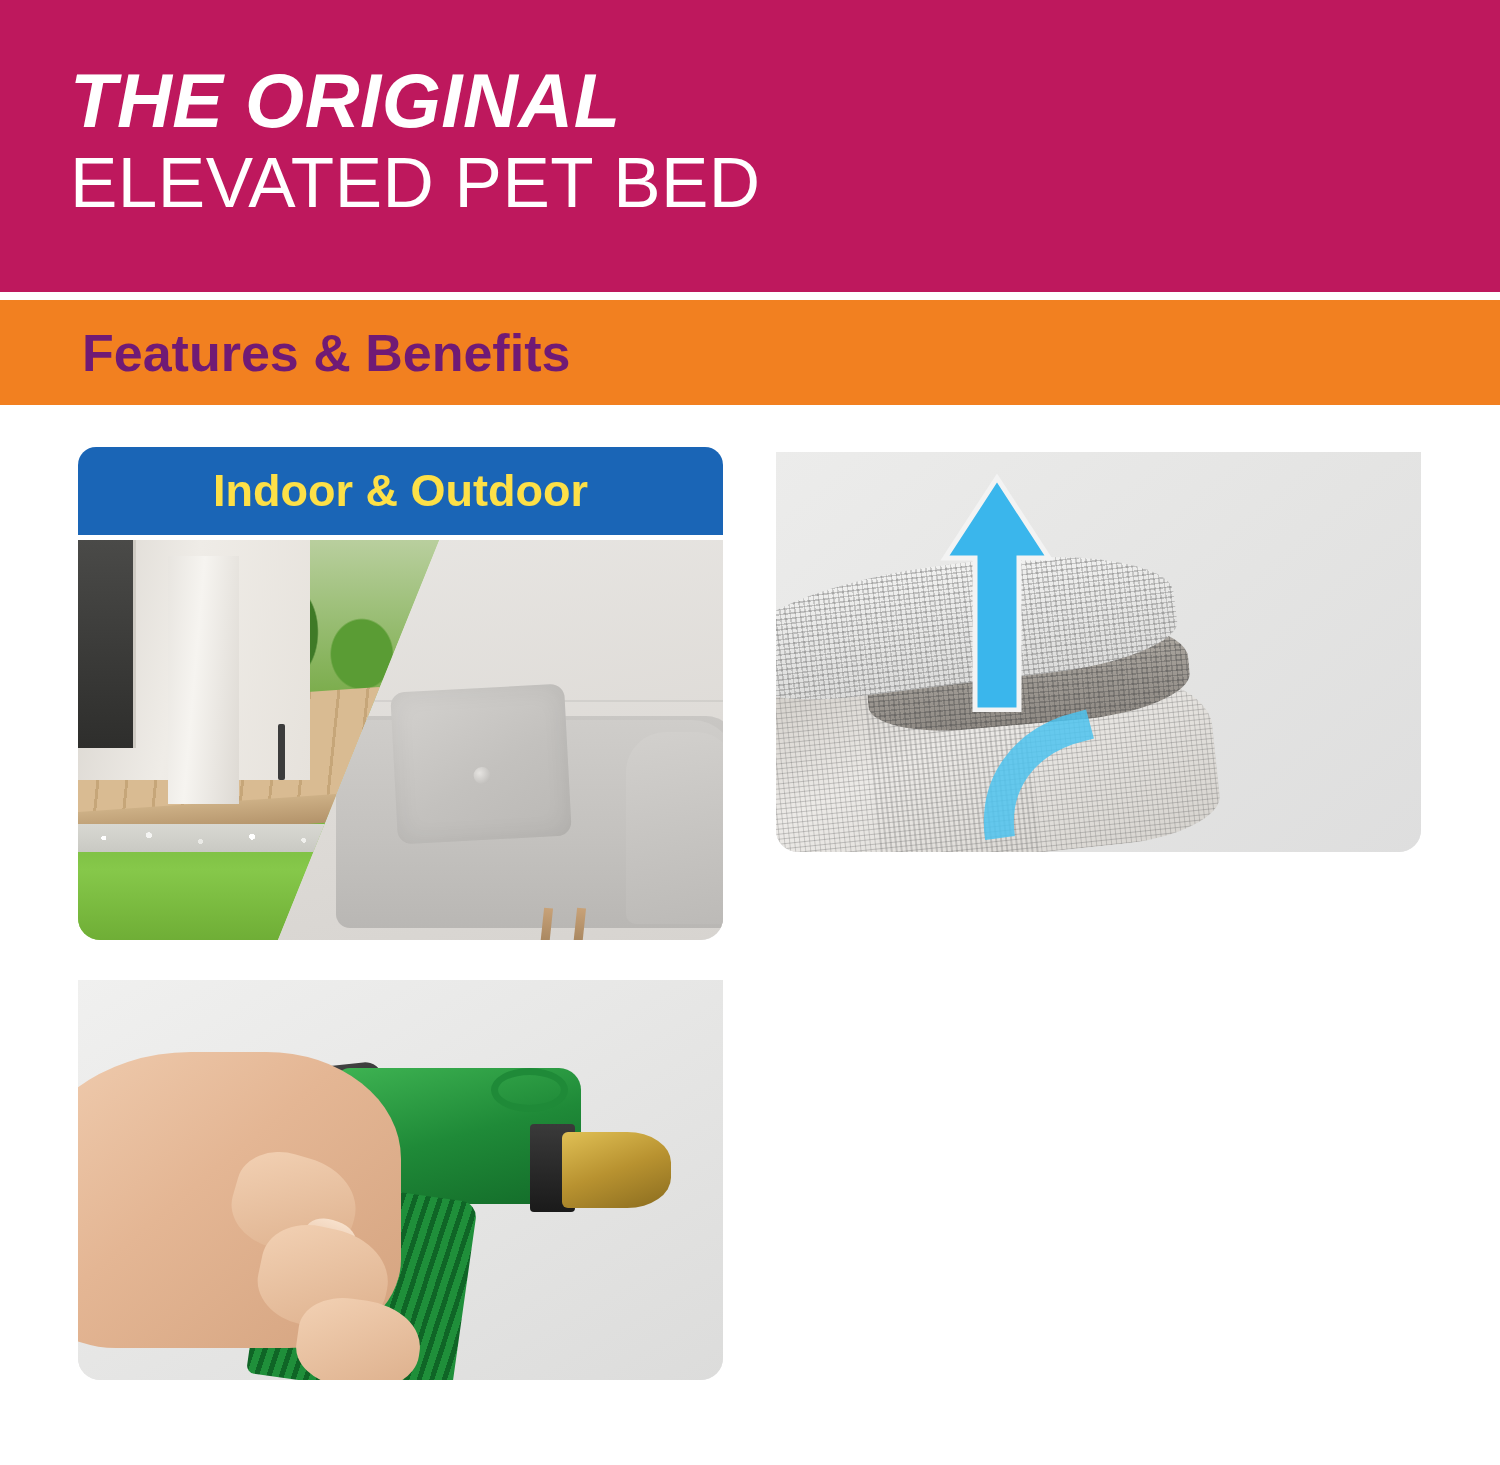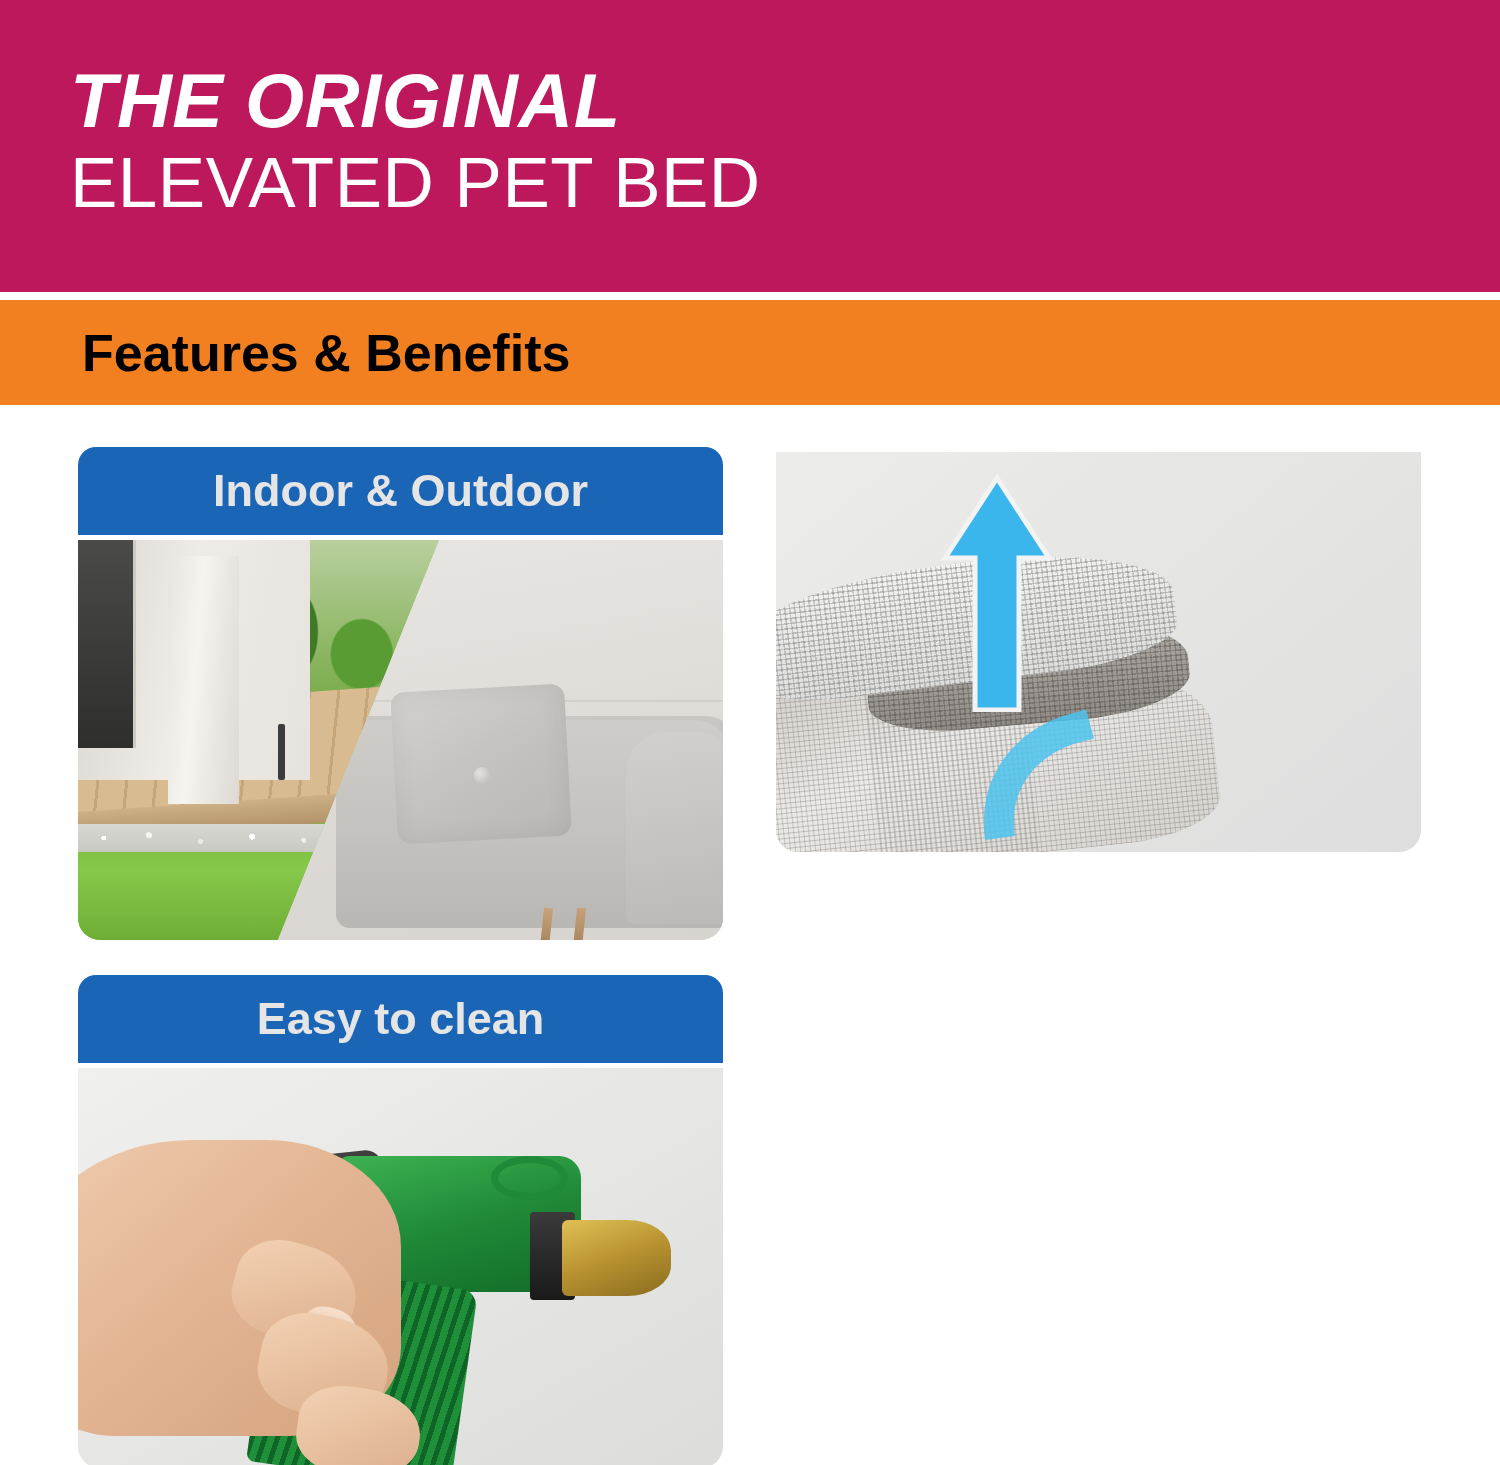--- a/index.html
+++ b/index.html
@@ -59,21 +59,21 @@
     background: #f28020;
     position: relative;
   }
   .band-title {
     position: absolute;
     left: 82px;
     top: 50%;
     transform: translateY(-50%);
     font-size: 52px;
     font-weight: 700;
-    color: #000000;
+    color: #701a75;
     letter-spacing: 0px;
     white-space: nowrap;
   }
 
   
   .grid {
     position: absolute;
     left: 0;
     top: 405px;
     width: 1500px;
@@ -92,21 +92,21 @@
     height: 88px;
     background: #1a65b6;
     border-radius: 18px 18px 0 0;
     display: flex;
     align-items: center;
     justify-content: center;
   }
   .card-head-label {
     font-size: 45px;
     font-weight: 700;
-    color: #e5e5e5;
+    color: #fde047;
     letter-spacing: 0px;
     white-space: nowrap;
   }
 
   .card-body {
     height: 400px;
     background: #e3e3e3;
     border-radius: 0 0 22px 22px;
     position: relative;
     overflow: hidden;
@@ -436,23 +436,20 @@
         <path d="M18 178 C 10 120, 46 84, 86 70 L 108 64" stroke="#4ec3ef" stroke-width="30" fill="none" stroke-linecap="butt" opacity="0.85"></path>
       </svg>
 
       <svg class="bf-arrow" viewBox="0 0 120 240">
         <path d="M60 6 L112 86 L82 86 L82 238 L38 238 L38 86 L8 86 Z" fill="#3ab6ec" stroke="#f3f3f3" stroke-width="5"></path>
       </svg>
     </div>
   </div>
 
   <div class="card">
-    <div class="card-head">
-      <span class="card-head-label">Easy to clean</span>
-    </div>
     <div class="card-body gap-top">
       <div class="ec-bg"></div>
       <div class="ec-hose"></div>
       <div class="ec-trigger"></div>
       <div class="ec-body"></div>
       <div class="ec-hook"></div>
       <div class="ec-collar"></div>
       <div class="ec-brass"></div>
       <div class="ec-brass-knob"></div>
       <div class="ec-grip"></div>

